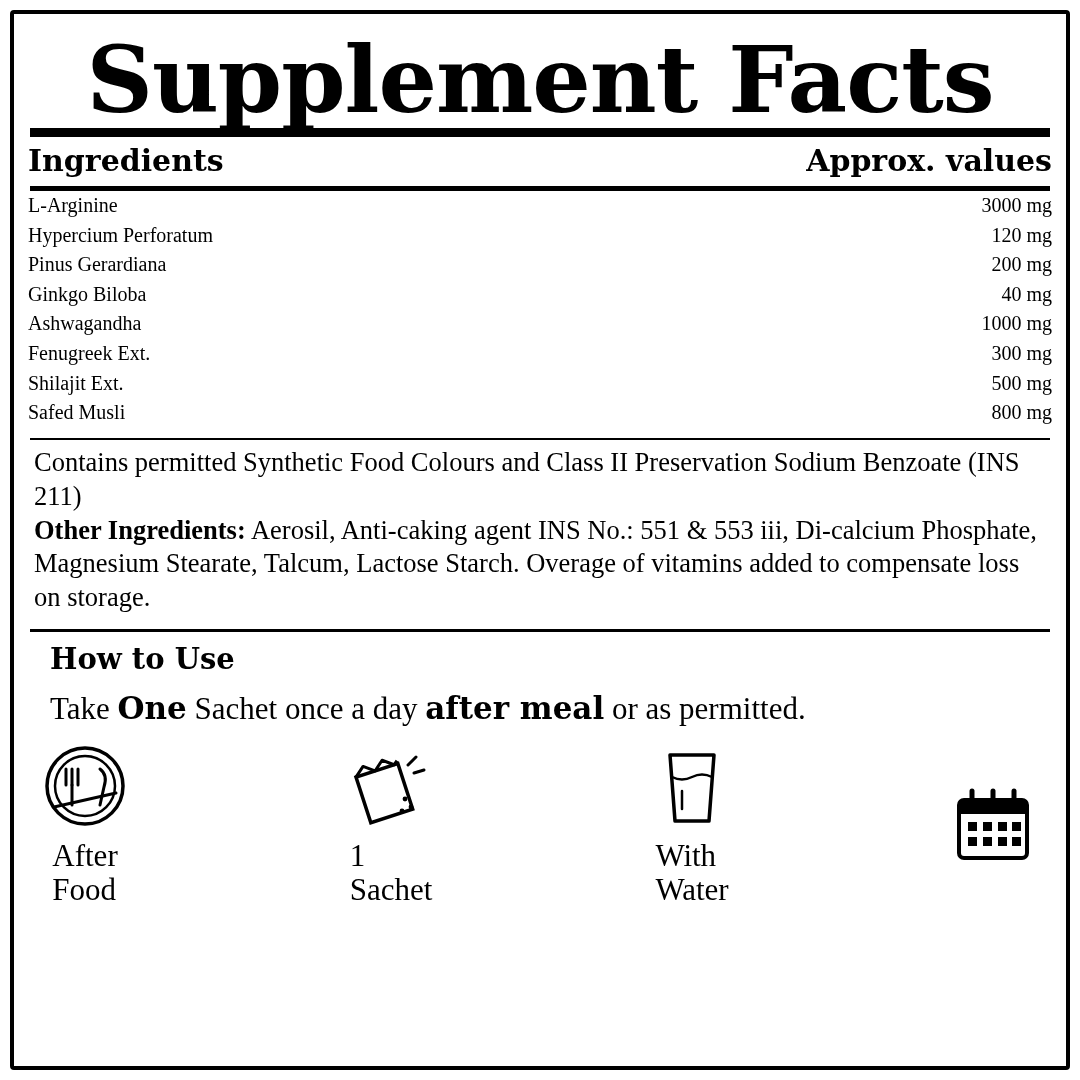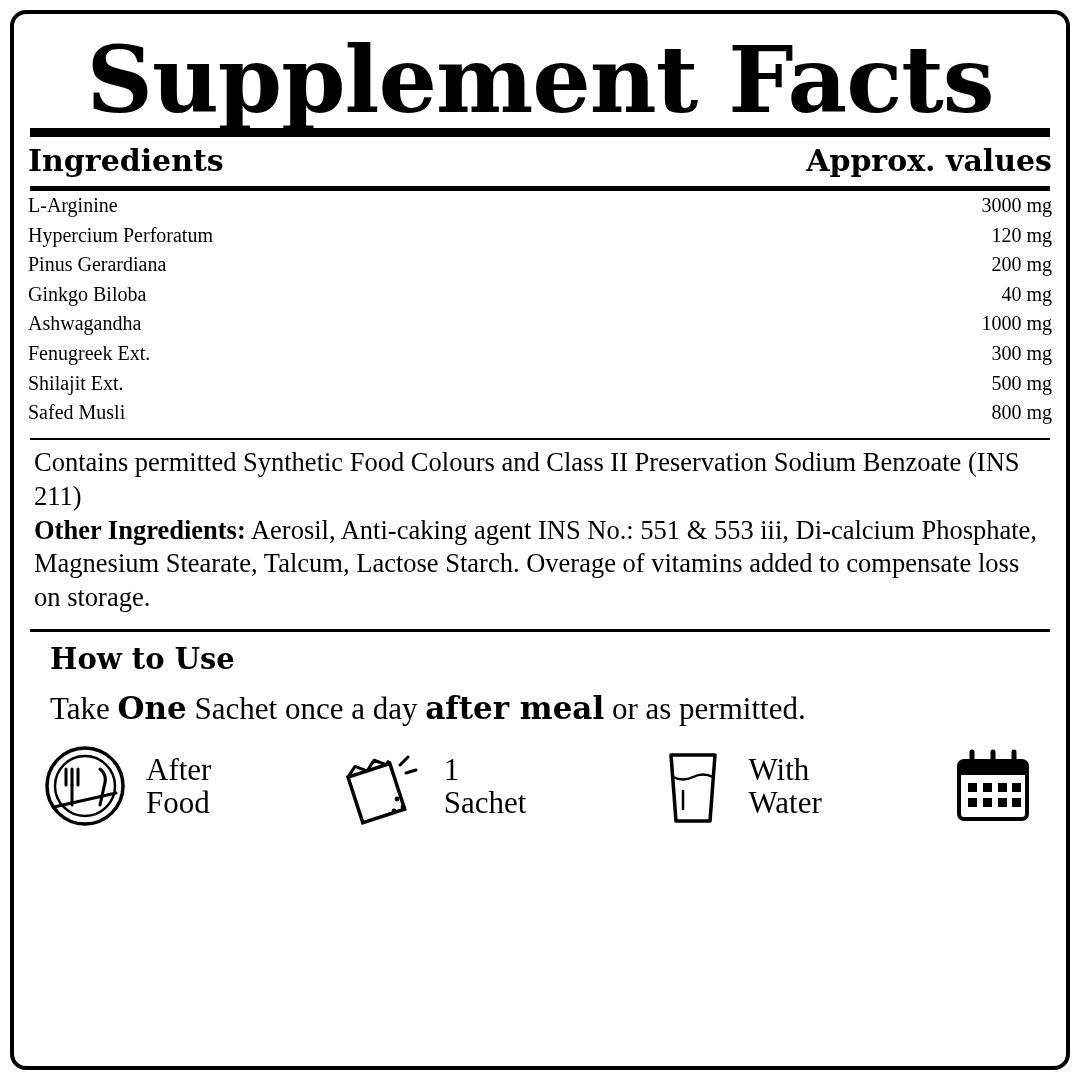--- a/index.html
+++ b/index.html
@@ -16,21 +16,21 @@
   }
 
   .label-card {
     position: absolute;
     left: 10px;
     top: 10px;
     width: 1060px;
     height: 1060px;
     box-sizing: border-box;
     border: 4px solid #000;
-    border-radius: 16px;
+    border-radius: 4px;
     padding: 0 14px;
   }
 
   
   .facts-box {
     padding-top: 4px;
   }
   .facts-title {
     font-family: "DejaVu Serif", serif;
     font-weight: bold;
@@ -137,21 +137,22 @@
 
   .icons-row {
     display: flex;
     align-items: center;
     justify-content: space-between;
     padding: 16px 16px 0 14px;
   }
   .icon-item {
     display: flex;
     align-items: center;
-    gap: 18px;
+    gap: 10px;
+    flex-direction: column;
   }
   .icon-text {
     font-size: 31px;
     line-height: 1.08;
   }
   .icon-text span {
     display: block;
     white-space: nowrap;
   }
   svg { display: block; }

